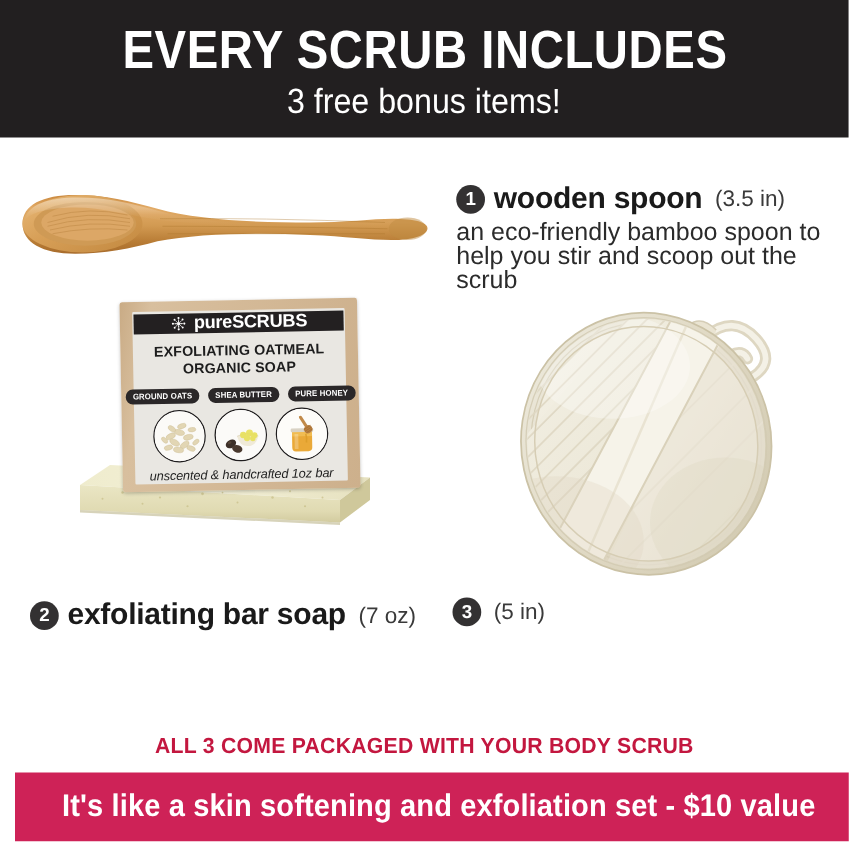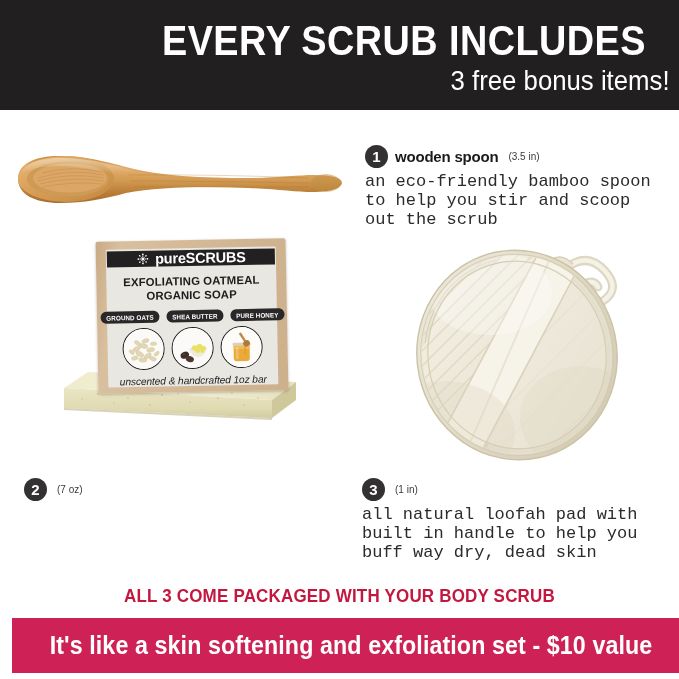--- a/index.html
+++ b/index.html
@@ -7,44 +7,44 @@
     width:679px;height:679px;overflow:hidden;
     font-family:"Liberation Sans","DejaVu Sans",sans-serif;
     -webkit-font-smoothing:antialiased;
   }
   .page{position:relative;width:679px;height:679px;background:#ffffff;}
 
   
   .header{
     position:absolute;left:0;top:0;width:679px;height:110px;
     background:#221f20;
-    display:flex;flex-direction:column;align-items:flex-end;justify-content:center;
+    display:flex;flex-direction:column;align-items:center;justify-content:center;
   }
   .header-title{
     color:#ffffff;font-weight:bold;font-size:43px;line-height:46px;
     letter-spacing:0.5px;transform:scaleX(0.88);transform-origin:center;
     white-space:nowrap;margin-top:2px;
   }
   .header-sub{
     color:#ffffff;font-size:28px;line-height:30px;font-weight:normal;
     transform:scaleX(0.92);transform-origin:center;white-space:nowrap;margin-top:3px;
   }
 
   
   .item-head{display:flex;align-items:center;gap:7px;white-space:nowrap;}
   .badge{
     width:23px;height:23px;border-radius:50%;background:#333132;
     color:#fff;font-size:15px;font-weight:bold;
     display:flex;align-items:center;justify-content:center;
     flex:0 0 auto;line-height:1;
   }
-  .item-title{font-size:15px;font-weight:bold;color:#1a1a1a;letter-spacing:-0.2px;}
-  .item-size{font-size:10px;color:#3a3a3a;font-weight:normal;margin-left:3px;}
+  .item-title{font-size:24px;font-weight:bold;color:#1a1a1a;letter-spacing:-0.2px;}
+  .item-size{font-size:18px;color:#3a3a3a;font-weight:normal;margin-left:3px;}
   .item-desc{
-    font-size:17px;line-height:19px;color:#2b2b2b;margin-top:4px;max-width:300px;font-family:Liberation Mono, monospace;
+    font-size:20px;line-height:19px;color:#2b2b2b;margin-top:4px;max-width:300px;
   }
 
   
   .item1-text{position:absolute;left:365px;top:145px;}
   .spoon-wrap{position:absolute;left:8px;top:148px;width:340px;height:62px;}
   .spoon{position:absolute;left:0;top:0;width:340px;height:62px;}
 
   
   .soap-wrap{position:absolute;left:40px;top:240px;width:275px;height:215px;}
   
@@ -325,20 +325,21 @@
         </div>
 
         <div class="tagline">unscented &amp; handcrafted 1oz bar</div>
       </div>
     </div>
   </div>
 
   <div class="item2-text">
     <div class="item-head">
       <span class="badge">2</span>
+      <span class="item-title">exfoliating bar soap</span>
       <span class="item-size">(7 oz)</span>
     </div>
   </div>
 
   <div class="loofah-wrap">
     <svg viewBox="0 0 235 232" width="235" height="232">
       <defs>
         <linearGradient id="loofA" x1="0" y1="0" x2="1" y2="1">
           <stop offset="0%" stop-color="#f4f1e6"></stop>
           <stop offset="55%" stop-color="#ece7d6"></stop>
@@ -414,23 +415,22 @@
         <ellipse cx="85" cy="60" rx="62" ry="42" fill="#ffffff" opacity="0.30"></ellipse>
       </g>
 
       <ellipse cx="112" cy="122" rx="89" ry="94" transform="rotate(-12 112 122)" fill="none" stroke="#d6cdb4" stroke-width="1.2"></ellipse>
     </svg>
   </div>
 
   <div class="item3-text">
     <div class="item-head">
       <span class="badge">3</span>
-      <span class="item-size">(1 in)</span>
+      <span class="item-size">(5 in)</span>
     </div>
-    <div class="item-desc">all natural loofah pad with built in handle to help you buff way dry, dead skin</div>
   </div>
 
   <div class="packaged">ALL 3 COME PACKAGED WITH YOUR BODY SCRUB</div>
 
   <div class="valuebar">
     <span class="valuebar-text">It's like a skin softening and exfoliation set - $10 value</span>
   </div>
 
 </div>
 

